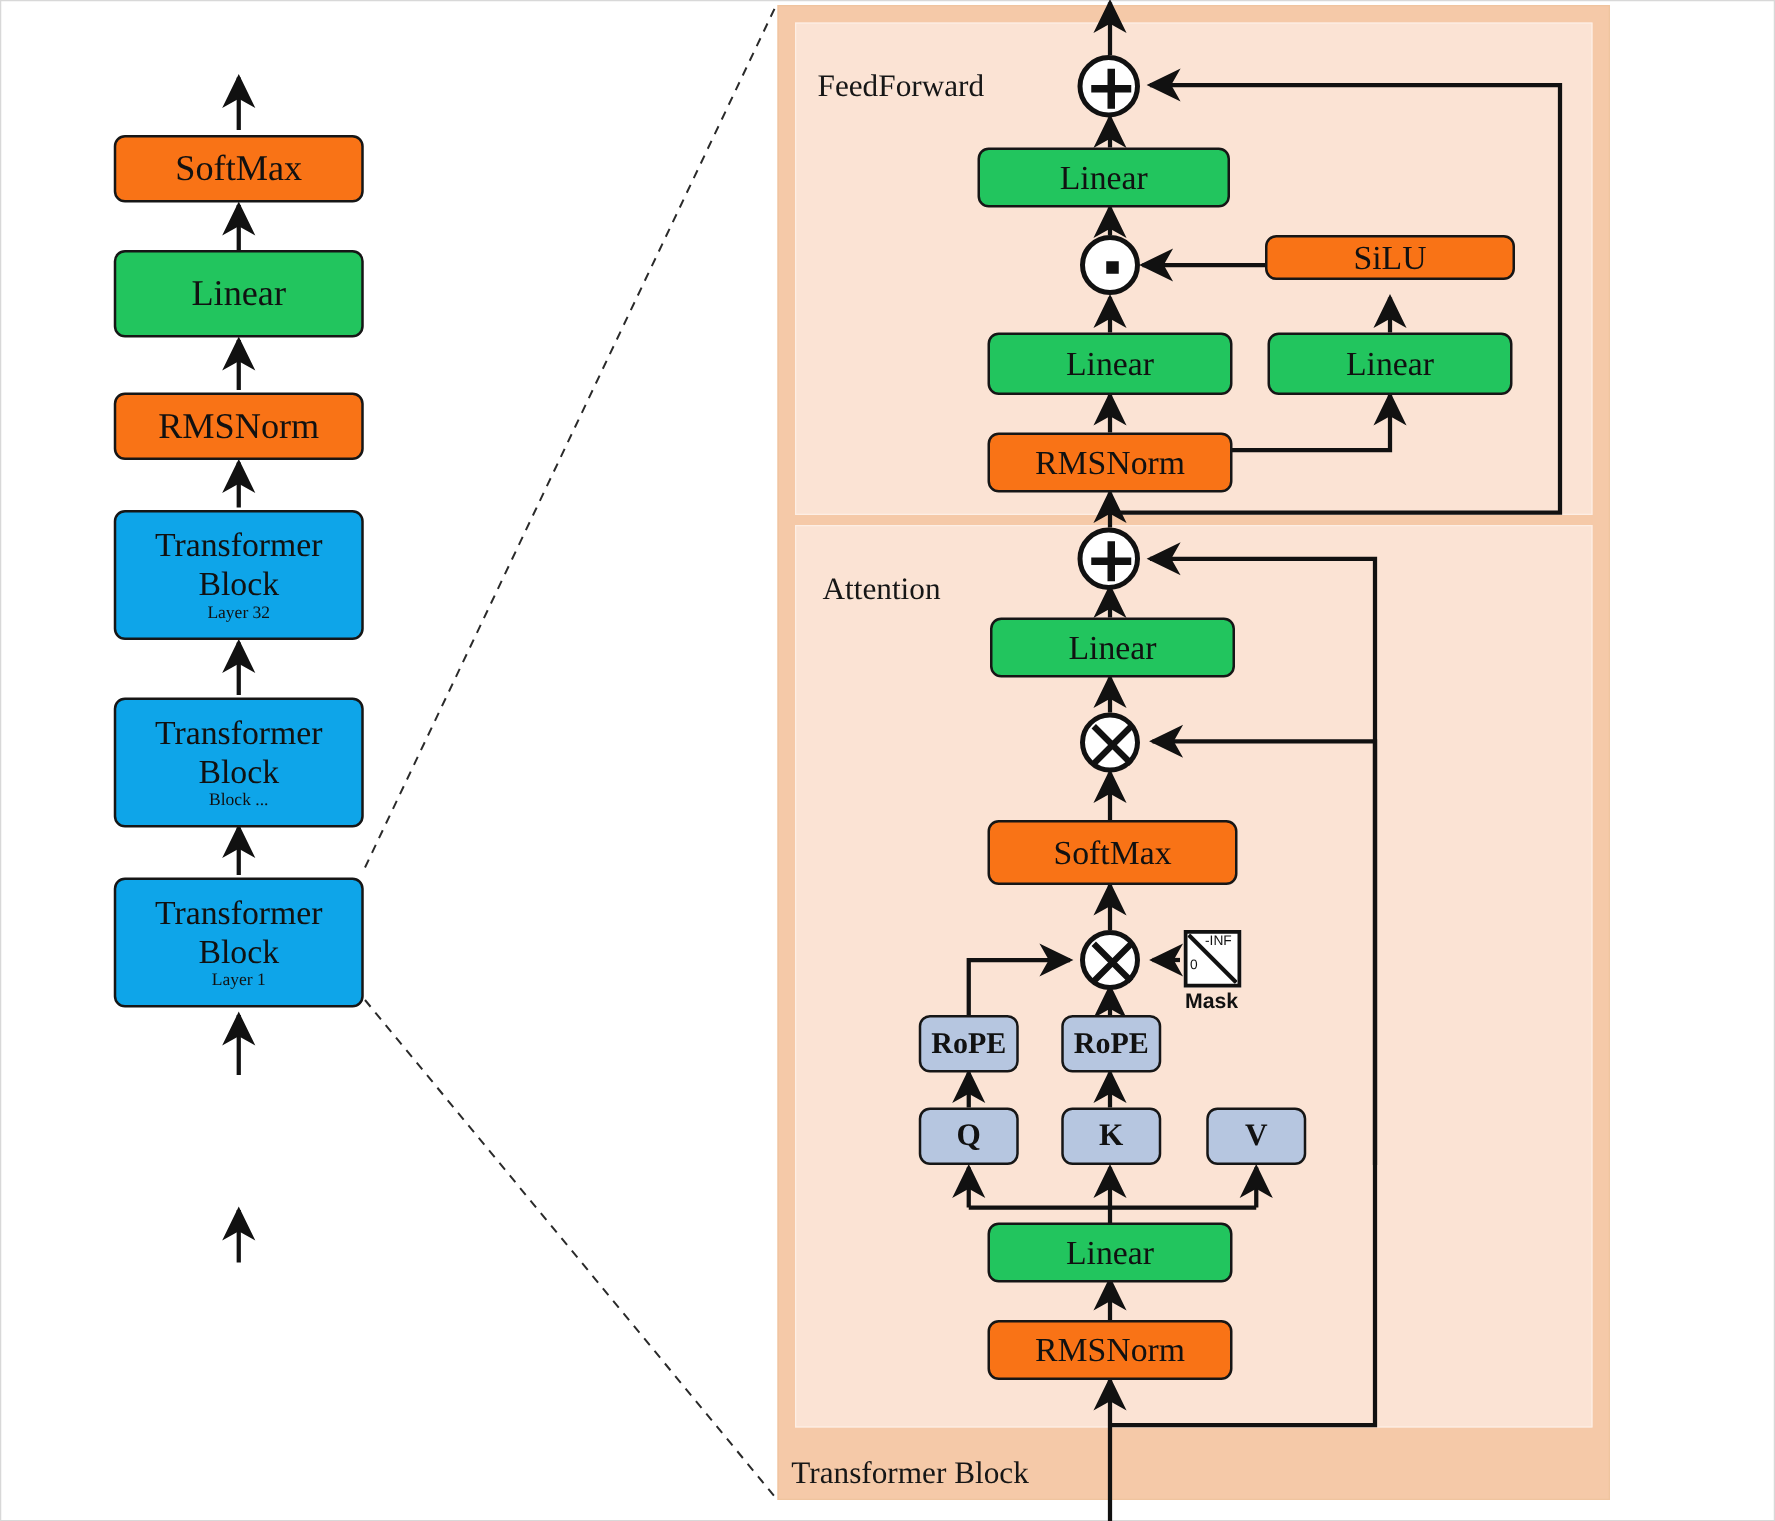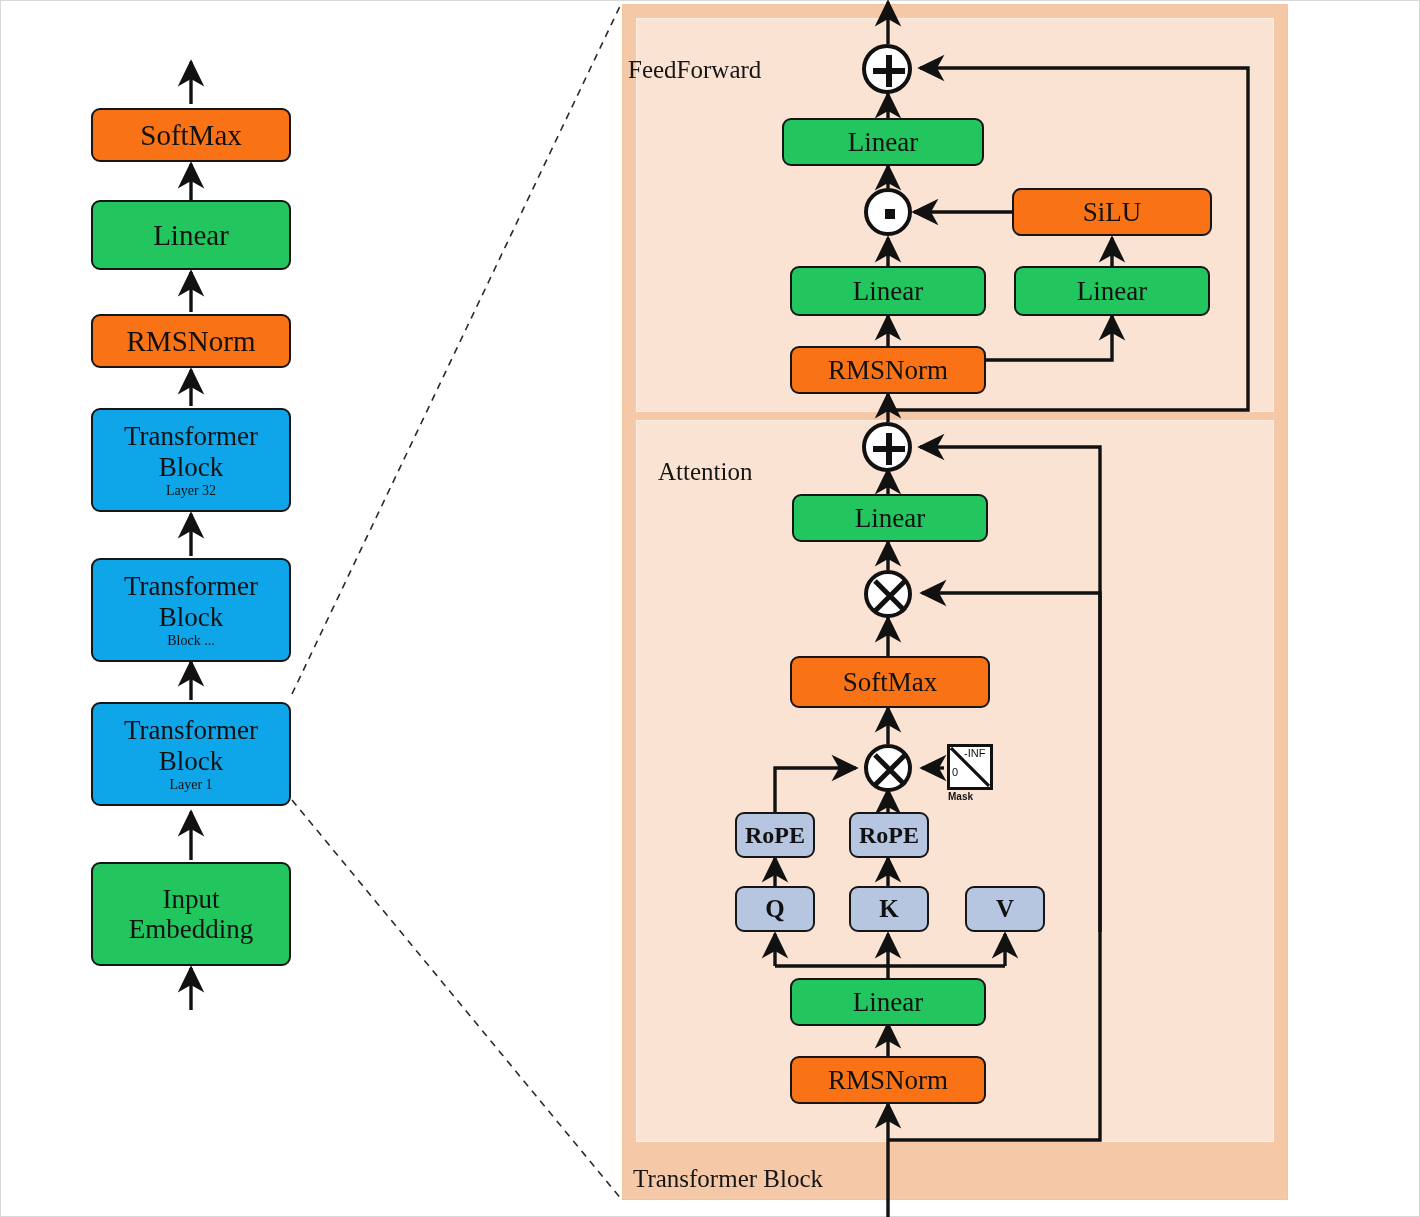--- a/index.html
+++ b/index.html
@@ -17,39 +17,39 @@
   .sublabel{font-size:14px;margin-top:1px;}
   .panel{position:absolute;box-sizing:border-box;}
   .outer-block{background:#f5c9a8;border:1px solid #efc49f;}
   .inner-panel{background:#fbe3d4;border:1px solid #fdeee4;}
   .sect-title{position:absolute;font-size:25px;color:#161616;white-space:nowrap;}
   .blk-title{position:absolute;font-size:25px;color:#161616;white-space:nowrap;}
   .opnode{position:absolute;box-sizing:border-box;border-radius:50%;
           background:#fff;border:4px solid #111;}
   .mask-ico{position:absolute;box-sizing:border-box;background:#fff;border:3px solid #111;}
   .mask-cap{position:absolute;font-family:"Liberation Sans","DejaVu Sans",sans-serif;
-            font-size:10px;font-weight:700;color:#111;white-space:nowrap;}
+            font-size:17px;font-weight:700;color:#111;white-space:nowrap;}
   .tinytxt{position:absolute;font-family:"Liberation Sans","DejaVu Sans",sans-serif;
            font-size:11px;font-weight:400;color:#111;white-space:nowrap;}
   .frame{position:absolute;box-sizing:border-box;border:1px solid #d8d8d8;}
 </style>
 </head>
 <body>
 
 <div id="stage">
 
   <div class="frame" style="left:0;top:0;width:1420px;height:1217px;"></div>
 
   <div class="panel outer-block" style="left:622px;top:4px;width:666px;height:1196px;"></div>
 
   <div class="panel inner-panel" style="left:636px;top:18px;width:638px;height:394px;"></div>
 
   <div class="panel inner-panel" style="left:636px;top:420px;width:638px;height:722px;"></div>
 
-  <div class="sect-title" style="left:628px;top:56px;">FeedForward</div>
+  <div class="sect-title" style="left:654px;top:56px;">FeedForward</div>
 
   <div class="sect-title" style="left:658px;top:458px;">Attention</div>
 
   <div class="blk-title" style="left:633px;top:1165px;">Transformer Block</div>
 
   <svg id="wire" viewBox="0 0 1420 1217">
     <defs>
       <marker id="ah" markerWidth="9" markerHeight="9" refX="7.4" refY="4.5" orient="auto" markerUnits="strokeWidth">
         <path d="M0.2,0.6 L8.2,4.5 L0.2,8.4 L2.4,4.5 Z" fill="#111"></path>
       </marker>
@@ -149,42 +149,38 @@
     <span>Block</span>
     <span class="sublabel">Block ...</span>
   </div>
 
   <div class="node orange" style="left:91px;top:702px;width:200px;height:104px;font-size:27px;">
     <span>Transformer</span>
     <span>Block</span>
     <span class="sublabel">Layer 1</span>
   </div>
 
-  <div class="node blue" style="left:91px;top:862px;width:200px;height:104px;font-size:27px;">
-    <span>Input</span>
-    <span>Embedding</span>
-  </div>
 
   <div class="opnode" style="left:862px;top:44px;width:50px;height:50px;">
     <svg width="46" height="46" viewBox="0 0 46 46">
       <path d="M23,7 L23,39 M7,23 L39,23" stroke="#111" stroke-width="6" stroke-linecap="butt"></path>
     </svg>
   </div>
 
   <div class="node blue" style="left:782px;top:118px;width:202px;height:48px;font-size:27px;">
     <span>Linear</span>
   </div>
 
   <div class="opnode" style="left:864px;top:188px;width:48px;height:48px;">
     <svg width="44" height="44" viewBox="0 0 44 44">
       <rect x="17" y="17" width="10" height="10" fill="#111"></rect>
     </svg>
   </div>
 
-  <div class="node green" style="left:1012px;top:188px;width:200px;height:48px;font-size:27px;">
+  <div class="node green" style="left:1012px;top:188px;width:200px;height:36px;font-size:27px;">
     <span>SiLU</span>
   </div>
 
   <div class="node blue" style="left:790px;top:266px;width:196px;height:50px;font-size:27px;">
     <span>Linear</span>
   </div>
 
   <div class="node blue" style="left:1014px;top:266px;width:196px;height:50px;font-size:27px;">
     <span>Linear</span>
   </div>

